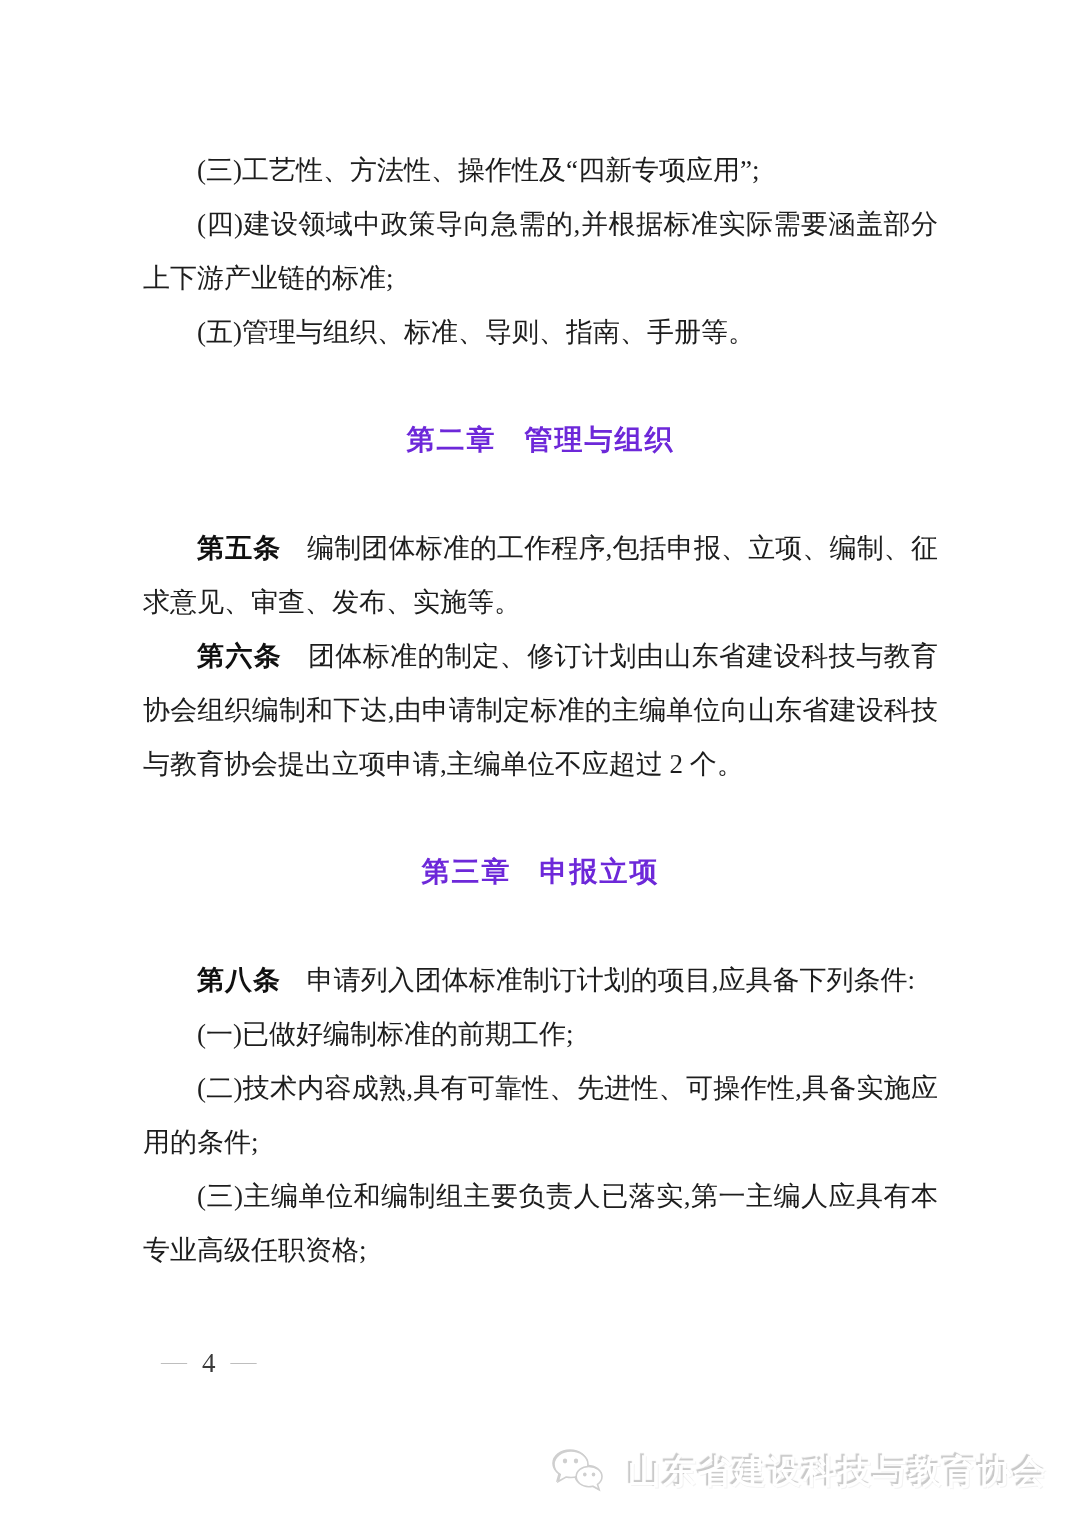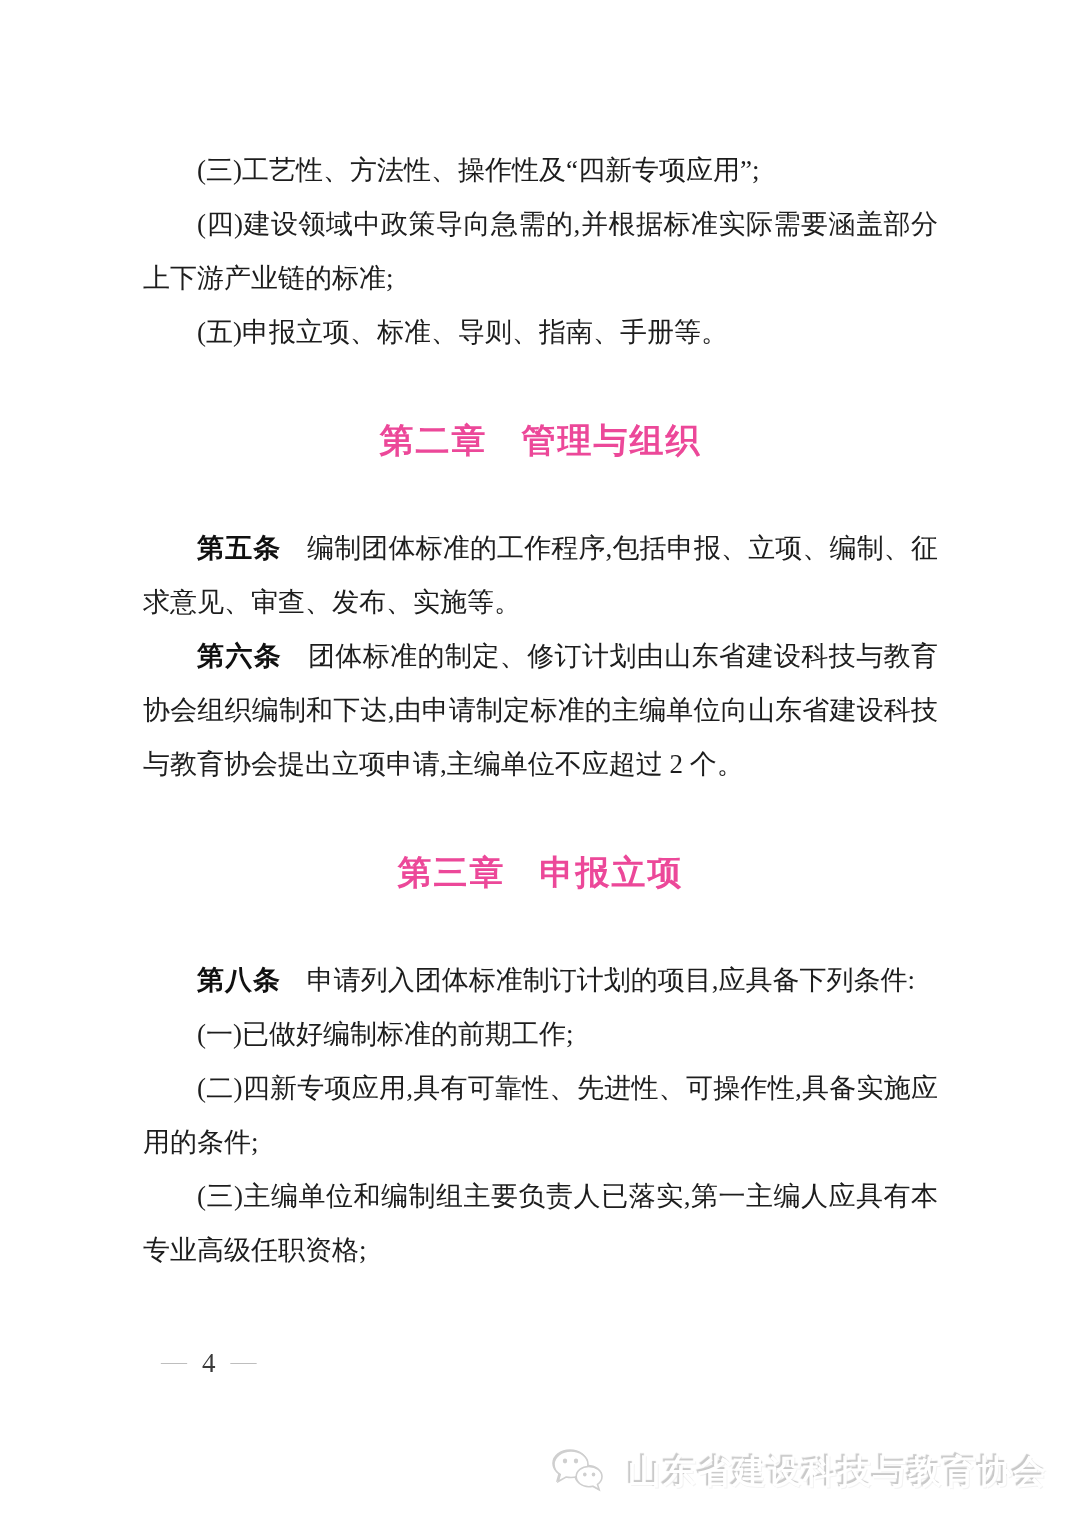--- a/index.html
+++ b/index.html
@@ -29,23 +29,23 @@
   .content p {
     margin: 0;
     text-indent: 2em;
   }
   .chapter {
     margin: 54px 0;
     text-indent: 0;
     text-align: center;
     font-family: "Liberation Sans", "DejaVu Sans", sans-serif;
     font-weight: 700;
-    font-size: 34px;
+    font-size: 28px;
     line-height: 54px;
-    color: #ec4899;
+    color: #6d28d9;
     letter-spacing: 2px;
   }
   .chapter .ch-title {
     margin-left: 1em;
   }
   .clause-label {
     font-family: Liberation Serif, serif;
     font-weight: 700;
     color: #101010;
     padding-right: 0.95em;
@@ -97,36 +97,36 @@
 <body>
 
 <div class="page">
 
   <main class="content">
 
     <p>(三)工艺性、方法性、操作性及“四新专项应用”;</p>
 
     <p>(四)建设领域中政策导向急需的,并根据标准实际需要涵盖部分上下游产业链的标准;</p>
 
-    <p>(五)申报立项、标准、导则、指南、手册等。</p>
+    <p>(五)管理与组织、标准、导则、指南、手册等。</p>
 
     <h2 class="chapter"><span class="ch-num">第二章</span><span class="ch-title">管理与组织</span></h2>
 
     <p><span class="clause-label">第五条</span><span>编制团体标准的工作程序,包括申报、立项、编制、征求意见、审查、发布、实施等。</span></p>
 
     <p><span class="clause-label">第六条</span><span>团体标准的制定、修订计划由山东省建设科技与教育协会组织编制和下达,由申请制定标准的主编单位向山东省建设科技与教育协会提出立项申请,主编单位不应超过 2 个。</span></p>
 
     <h2 class="chapter"><span class="ch-num">第三章</span><span class="ch-title">申报立项</span></h2>
 
 
     <p><span class="clause-label">第八条</span><span>申请列入团体标准制订计划的项目,应具备下列条件:</span></p>
 
     <p>(一)已做好编制标准的前期工作;</p>
 
-    <p>(二)四新专项应用,具有可靠性、先进性、可操作性,具备实施应用的条件;</p>
+    <p>(二)技术内容成熟,具有可靠性、先进性、可操作性,具备实施应用的条件;</p>
 
     <p>(三)主编单位和编制组主要负责人已落实,第一主编人应具有本专业高级任职资格;</p>
 
   </main>
 
   <div class="footer">
     <span class="dash">—</span>
     <span class="pagenum">4</span>
     <span class="dash">—</span>
   </div>

